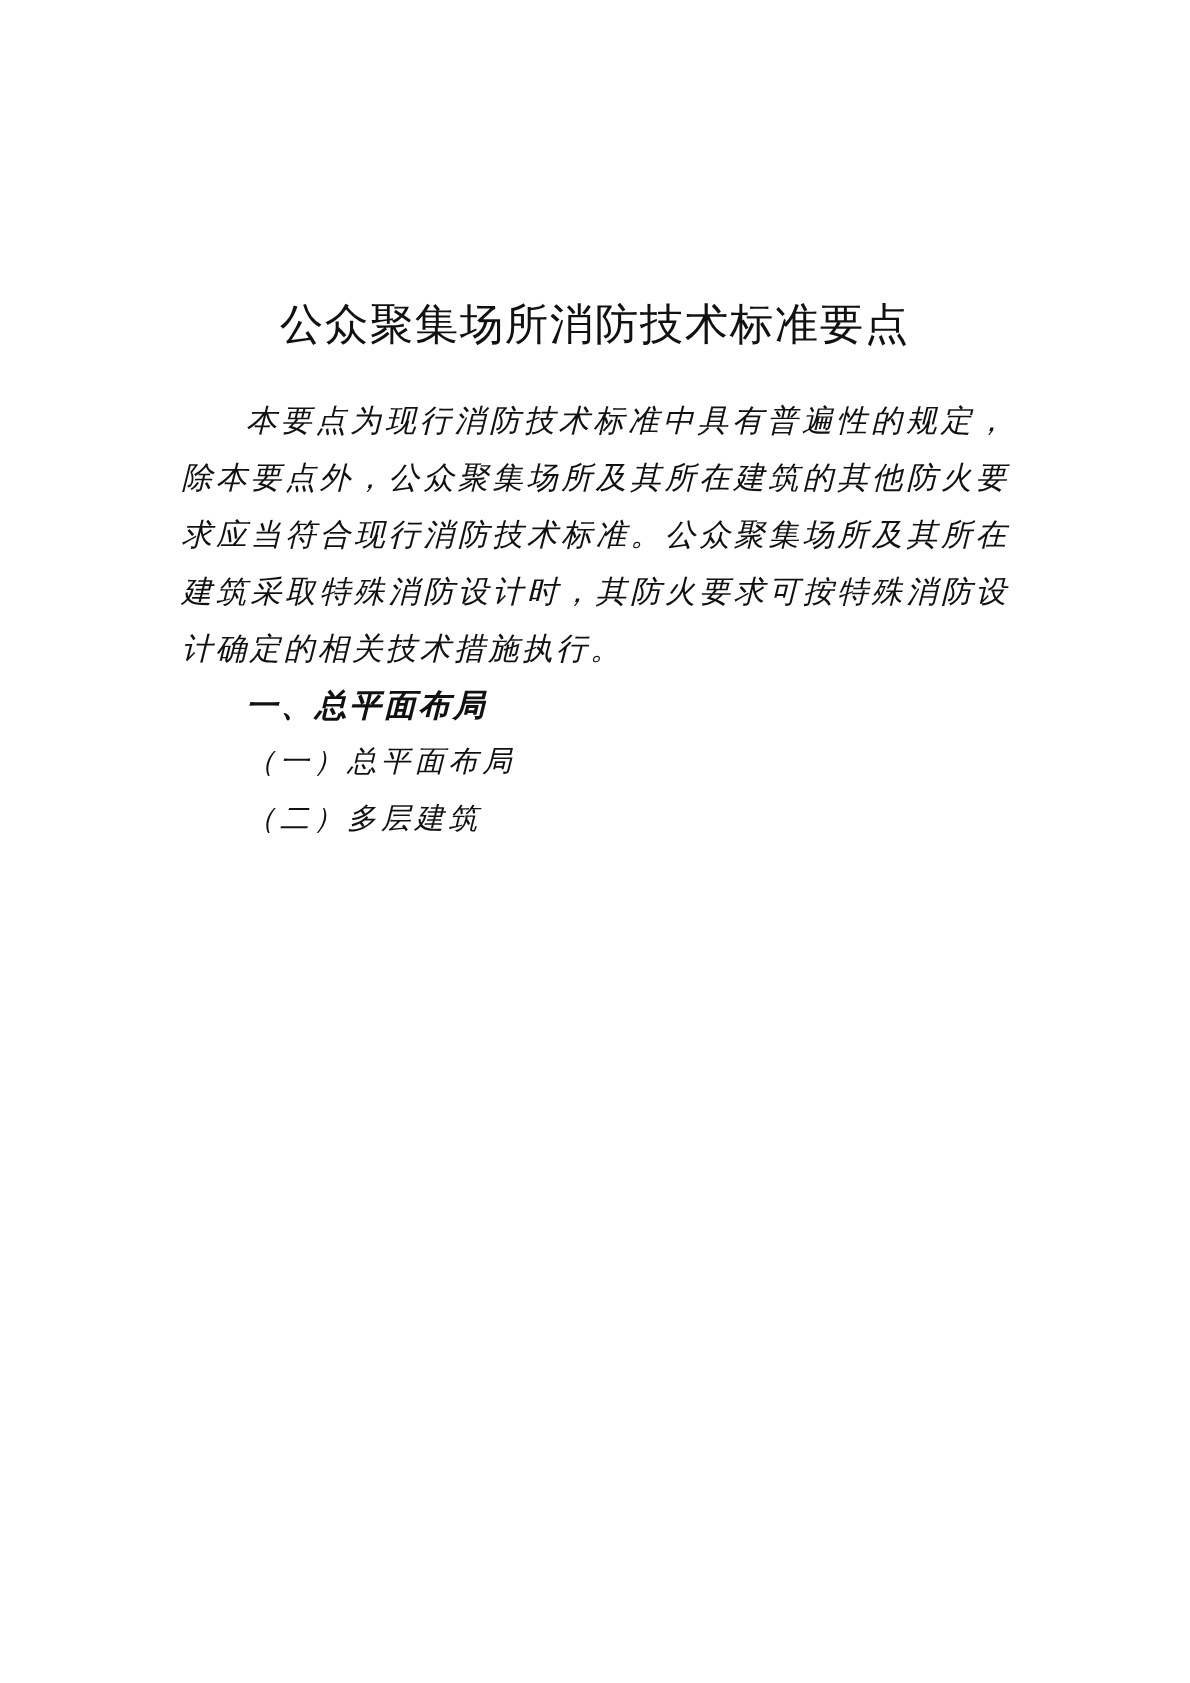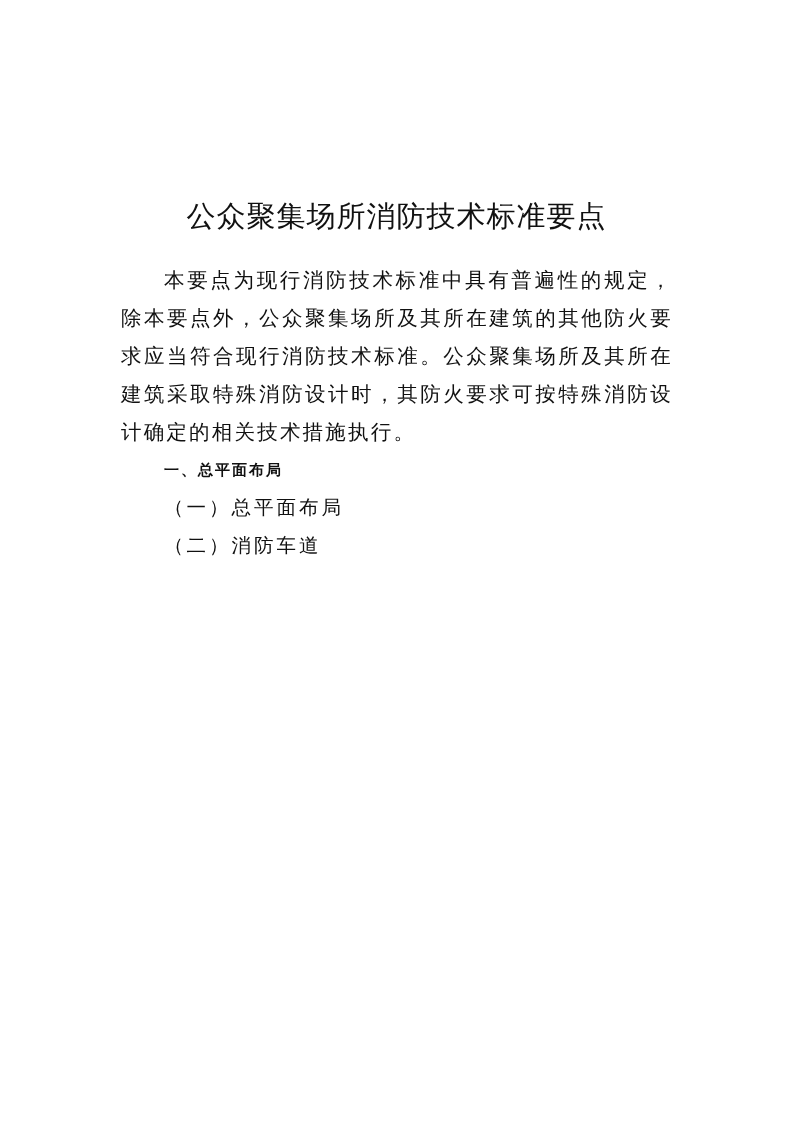--- a/index.html
+++ b/index.html
@@ -1,33 +1,33 @@
 <!DOCTYPE html>
 <html><head>
 <meta charset="utf-8">
 <style>
   html, body { margin: 0; padding: 0; background: #ffffff; }
   body { width: 793px; height: 1122px; position: relative; overflow: hidden;
          font-family: "DejaVu Serif", "Liberation Serif", serif; color: #111; }
   .title { position: absolute; left: 0; width: 793px; top: 178px; text-align: center;
            font-size: 29px; letter-spacing: 1px; color: #111; font-weight: normal; }
-  .body { position: absolute; left: 121px; top: 261px; width: 552px; }
+  .body { position: absolute; left: 121px; top: 261px; width: 552px; font-style: italic; }
   p { margin: 0; font-size: 20.5px; line-height: 38px; text-align: justify;
       text-align-last: left; letter-spacing: 2.2px; }
   .indent { text-indent: 43px; }
   .h1 { font-family: "DejaVu Sans", "Liberation Sans", sans-serif; font-weight: bold;
-        font-size: 15px; letter-spacing: 2px; padding-left: 43px; }
+        font-size: 21px; letter-spacing: 2px; padding-left: 43px; }
   .h2 { font-size: 19.5px; padding-left: 43px; letter-spacing: 3px; }
 </style>
 </head>
 <body>
 
 <h1 class="title">公众聚集场所消防技术标准要点</h1>
 
 <div class="body">
   <p class="indent">本要点为现行消防技术标准中具有普遍性的规定，除本要点外，公众聚集场所及其所在建筑的其他防火要求应当符合现行消防技术标准。公众聚集场所及其所在建筑采取特殊消防设计时，其防火要求可按特殊消防设计确定的相关技术措施执行。</p>
 
   <p class="h1">一、总平面布局</p>
 
   <p class="h2">（一）总平面布局</p>
 
-  <p class="h2">（二）消防车道</p>
+  <p class="h2">（二）多层建筑</p>
 </div>
 
 </body></html>

